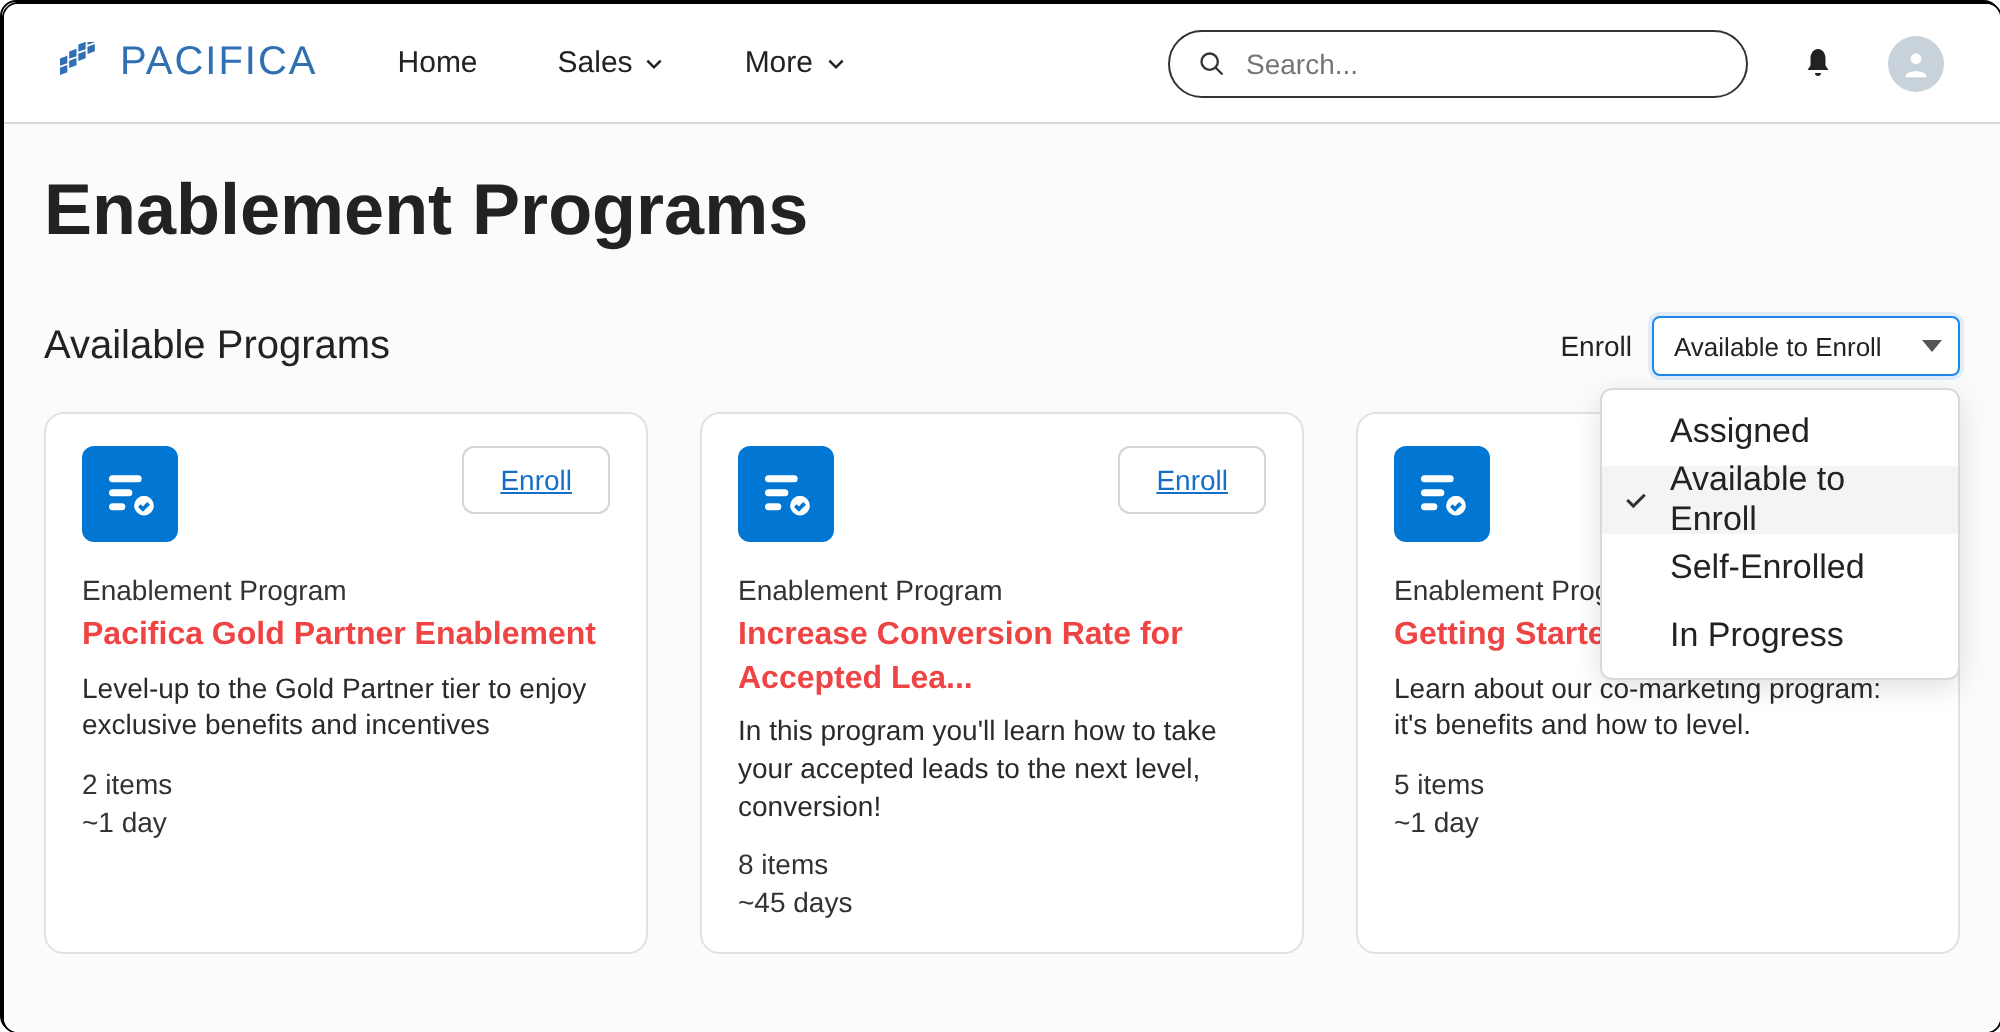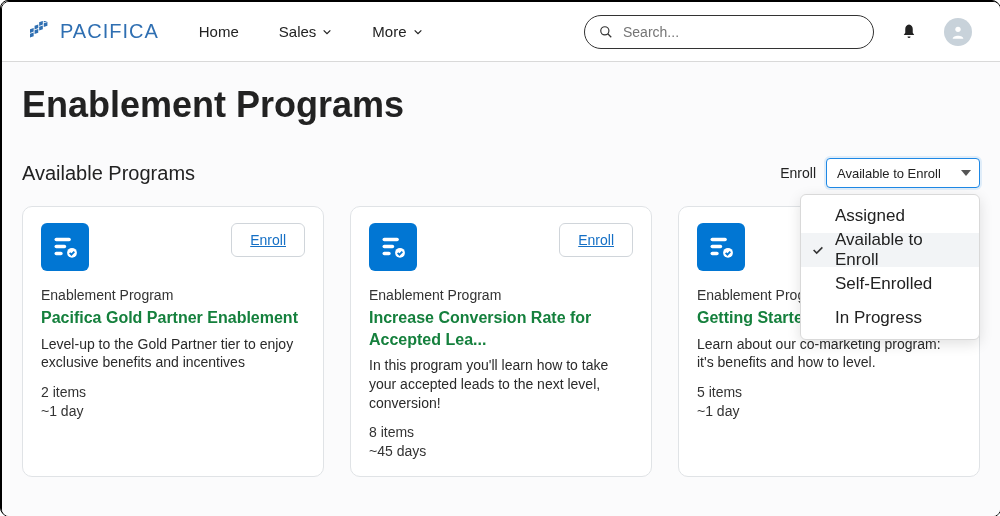--- a/index.html
+++ b/index.html
@@ -30,21 +30,21 @@
   .dropdown-item { height: 34px; display:flex; align-items:center; padding: 0 12px 0 34px; font-size:17px; cursor:pointer; position:relative;}
   .dropdown-item.selected { background:#f2f4f6; }
   .dropdown-item .check { position:absolute; left:10px; width:14px; height:14px; }
   
   .cards { display:flex; gap: 26px; }
   .card { width: 304px; background:#fff; border:1px solid #e0e3e6; border-radius: 10px; padding: 16px 18px 14px 18px; }
   .card-top { display:flex; align-items:flex-start; justify-content:space-between; margin-bottom: 16px;}
   .card-icon { width: 48px; height: 48px; border-radius:6px; background:#0176d3; display:flex; align-items:center; justify-content:center; }
   .enroll-btn { height: 34px; padding: 0 18px; border:1px solid #d0d5da; border-radius:6px; background:#fff; color:#146fc5; font-size:14px; cursor:pointer;text-decoration:underline; }
   .eyebrow { font-size:14px; color:#333; margin-bottom:4px; }
-  .card-title { font-size:16px; font-weight:700; color:#15803d; line-height:1.35; margin-bottom:6px; max-height: 44px; overflow:hidden;}
+  .card-title { font-size:16px; font-weight:700; color:#ef4444; line-height:1.35; margin-bottom:6px; max-height: 44px; overflow:hidden;}
   .card-desc { font-size:14px; color:#2a2a2a; line-height:1.35; margin-bottom:10px; min-height:38px;}
   .card-meta { font-size:14px; color:#333; line-height:1.4;}
 </style>
 </head>
 <body>
 
 <div class="header">
   <div class="logo">
     <span class="logo-mark">
       <svg viewBox="0 0 24 24" width="22" height="22">

